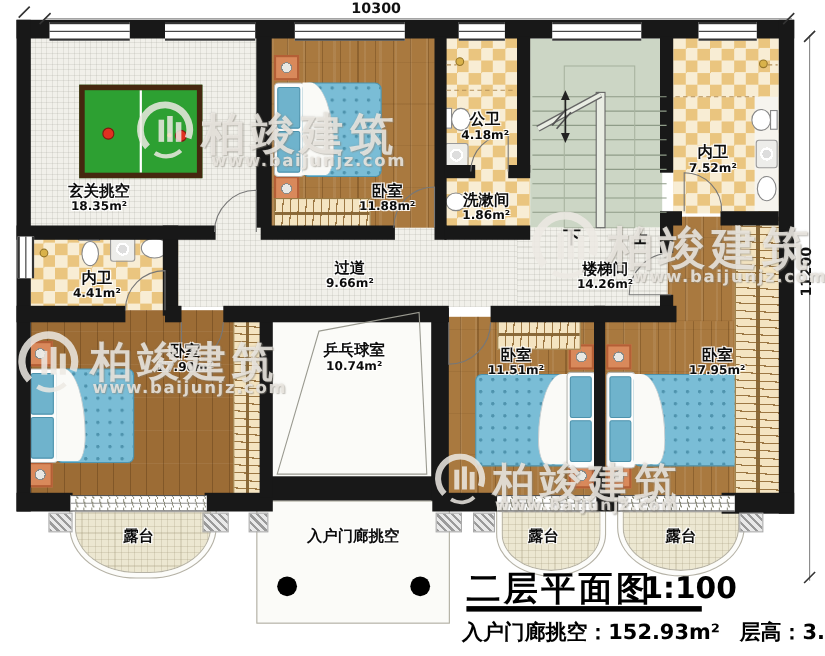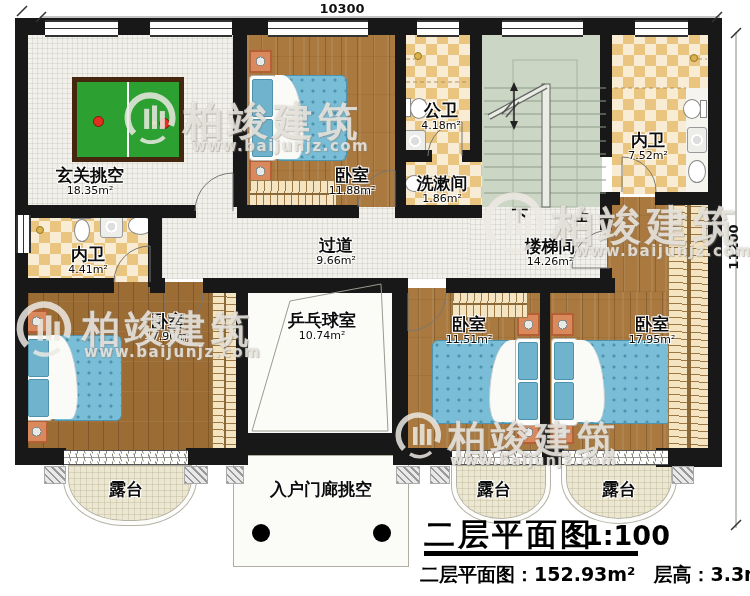--- a/index.html
+++ b/index.html
@@ -53,22 +53,22 @@
   .ns{position:absolute;width:23px;height:23px;background:#d9895b;border:2px solid #b45f36;box-sizing:border-box;
     background-image:radial-gradient(circle,#e8e8e4 0 4px,#8a8a86 4px 5px,transparent 5px);}
   .fix{position:absolute;background:#fff;border:1px solid #888;box-sizing:border-box;}
   .ell{border-radius:50%;}
   .washer{position:absolute;border:1px solid #999;border-radius:3px;box-sizing:border-box;
     background:radial-gradient(circle,#ddd 0 4px,#fff 4px 6px,#ededea 6px);}
   .dot{position:absolute;border-radius:50%;background:#d9b24a;border:1px solid #96762a;box-sizing:border-box;}
   
   .rlabel{position:absolute;transform:translateX(-50%);text-align:center;color:#0c0c0c;white-space:nowrap;line-height:1.05;
     text-shadow:-1px -1px 0 rgba(255,255,255,.9),1px -1px 0 rgba(255,255,255,.9),-1px 1px 0 rgba(255,255,255,.9),1px 1px 0 rgba(255,255,255,.9);}
-  .rname{font-size:17px;font-weight:bold;}
-  .rarea{font-size:11px;font-weight:normal;}
+  .rname{font-size:14px;font-weight:bold;}
+  .rarea{font-size:11px;font-weight:bold;}
   .updown{position:absolute;transform:translateX(-50%);font-size:16px;font-weight:bold;color:#111;}
   .dim{position:absolute;font-size:13px;font-weight:bold;color:#111;text-align:center;}
   
   .wm{position:absolute;color:rgba(236,233,227,.85);white-space:nowrap;
       text-shadow:1px 1px 1px rgba(140,135,125,.45),0 0 2px rgba(120,115,105,.3);}
   .wm-brand{font-weight:bold;letter-spacing:5px;}
   .wm-url{font-weight:bold;font-size:15px;letter-spacing:1.5px;}
   
   .t-main{position:absolute;font-size:31px;font-weight:bold;color:#000;letter-spacing:3px;}
   .t-scale{position:absolute;font-size:27px;font-weight:bold;color:#000;}
@@ -275,21 +275,21 @@
       <div class="rarea">1.86m²</div>
   </div>
   <div class="rlabel" style="left:648px;top:132px;">
     <div class="rname">内卫</div>
       <div class="rarea">7.52m²</div>
   </div>
   <div class="rlabel" style="left:88px;top:246px;">
     <div class="rname">内卫</div>
       <div class="rarea">4.41m²</div>
   </div>
-  <div class="rlabel" style="left:336px;top:237px;">
+  <div class="rlabel" style="left:318px;top:237px;">
     <div class="rname">过道</div>
       <div class="rarea">9.66m²</div>
   </div>
   <div class="rlabel" style="left:550px;top:238px;">
     <div class="rname">楼梯间</div>
       <div class="rarea">14.26m²</div>
   </div>
   <div class="updown" style="left:520px;top:206px;">下</div>
   <div class="updown" style="left:582px;top:206px;">上</div>
   <div class="rlabel" style="left:322px;top:312px;">
@@ -345,15 +345,15 @@
   <svg class="ab" style="left:394px;top:412px;" width="52" height="50">
       <use href="#wm-logo"></use>
     </svg>
   <div class="wm wm-brand" style="left:448px;top:414px;font-size:38px;">柏竣建筑</div>
   <div class="wm wm-url" style="left:450px;top:452px;font-size:14px;">www.baijunjz.com</div>
 
   <div class="t-main" style="left:424px;top:514px;">二层平面图</div>
   <div class="t-scale" style="left:584px;top:520px;">1:100</div>
   <div class="t-rule" style="left:424px;top:551px;width:214px;height:5px;"></div>
   <div class="t-sub" style="left:420px;top:562px;">
-    <span>二层平面图：</span><span>152.93m²</span><span style="display:inline-block;width:18px;"></span><span>层高：</span><span>3.3m</span>
+    <span>入户门廊挑空：</span><span>152.93m²</span><span style="display:inline-block;width:18px;"></span><span>层高：</span><span>3.3m</span>
   </div>
 </div>
 
 </body></html>

